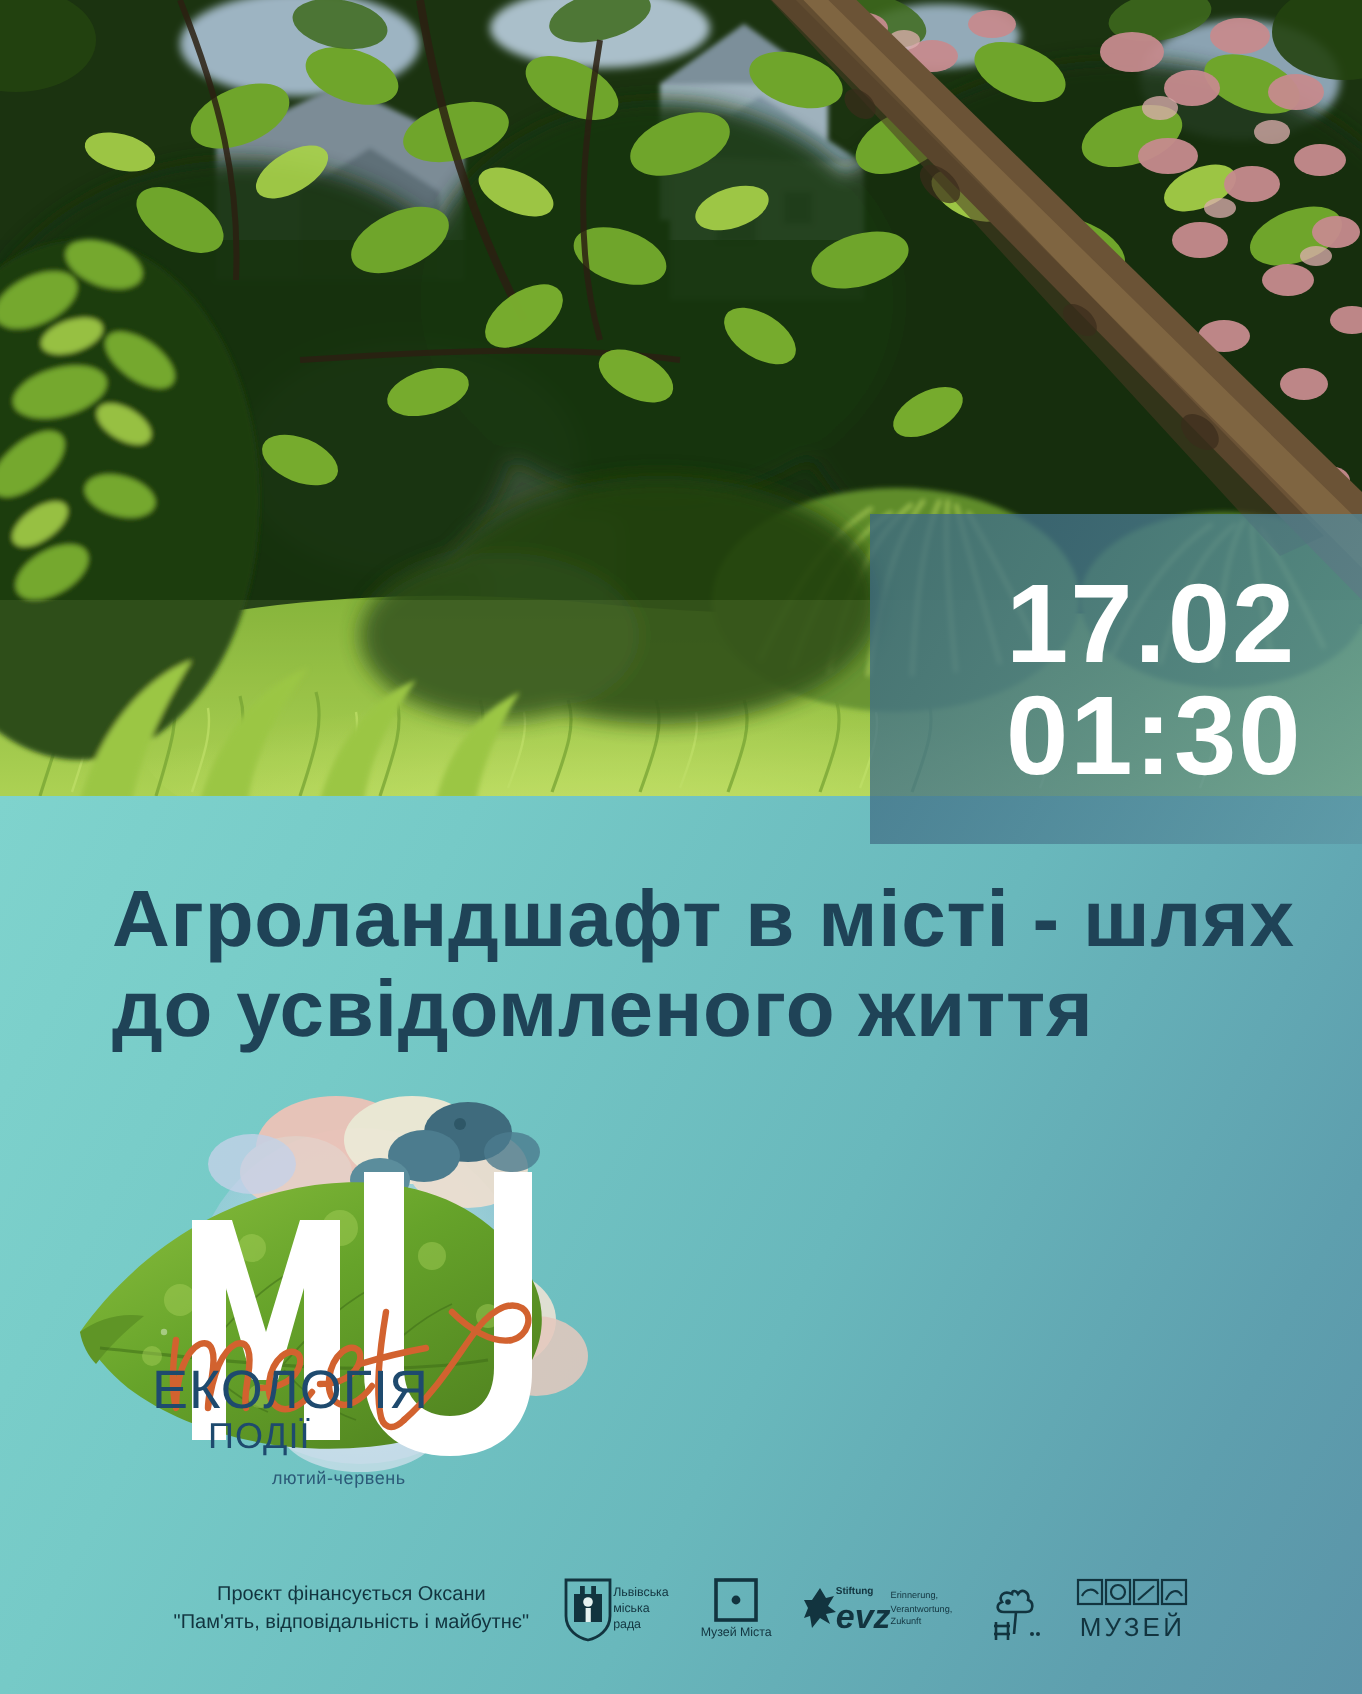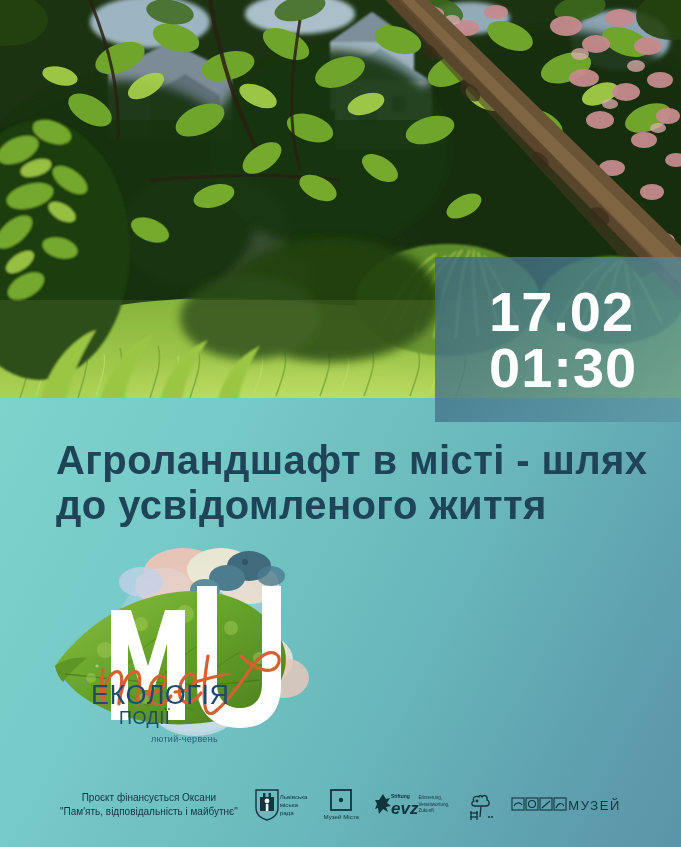--- a/index.html
+++ b/index.html
@@ -25,21 +25,21 @@
     position:absolute; left:0; top:398px; width:681px; height:449px;
     background:linear-gradient(118deg,#7fd3cd 0%, #76cac7 26%, #69b8bc 58%, #5e9fae 85%, #5b94a8 100%);
   }
 
   
   .date-block {
     position:absolute; left:435px; top:257px; width:246px; height:165px;
     background:linear-gradient(120deg, rgba(60,104,128,0.80) 0%, rgba(74,124,144,0.78) 45%, rgba(92,150,164,0.74) 100%);
     display:flex; flex-direction:column;
     align-items:flex-start; justify-content:center;
-    padding-left:54px;
+    padding-left:68px;
   }
   .date-line {
     color:#ffffff;
     font-size:56px;
     font-weight:700;
     line-height:0.99;
     letter-spacing:1px;
     font-family:"Liberation Sans", sans-serif;
   }
 
@@ -60,21 +60,21 @@
     position:absolute; left:346px; top:538px; width:320px;
     color:#dfe9e8;
     font-size:28px;
     font-weight:400;
     line-height:1.42;
     font-family:"Liberation Sans", sans-serif;
   }
 
   
   .logo-wrap {
-    position:absolute; left:45px; top:548px; width:290px; height:205px;
+    position:absolute; left:30px; top:548px; width:290px; height:205px;
   }
   .logo-wrap svg { display:block; width:290px; height:205px; }
 
   
   .footer {
     position:absolute; left:0; top:775px; width:681px; height:60px;
     display:flex; align-items:center; justify-content:center;
   }
   .footer-inner { display:flex; align-items:center; gap:16px; }
   .funding-text {
@@ -507,21 +507,21 @@
             <path d="M5,28 L13,28"></path>
             <path d="M6,22 L6,31"></path>
             <path d="M12,22 L12,31"></path>
           </g>
           <circle cx="12" cy="12" r="1.4" fill="#12343f"></circle>
           <circle cx="24" cy="28" r="1" fill="#12343f"></circle>
           <circle cx="27" cy="28" r="1" fill="#12343f"></circle>
         </svg>
       </div>
 
-      <div class="logo-mark" style="flex-direction:row;gap:1px;">
+      <div class="logo-mark" style="flex-direction:column;gap:1px;">
         <svg width="56" height="16" viewBox="0 0 56 16" aria-hidden="true">
           <g fill="none" stroke="#12343f" stroke-width="1.1">
             <rect x="1" y="1" width="12" height="12"></rect>
             <rect x="15" y="1" width="12" height="12"></rect>
             <rect x="29" y="1" width="12" height="12"></rect>
             <rect x="43" y="1" width="12" height="12"></rect>
             <path d="M3,9 C5,5 9,5 11,8"></path>
             <circle cx="21" cy="7" r="3.5"></circle>
             <path d="M31,11 L39,4"></path>
             <path d="M45,11 C47,6 51,5 53,9"></path>

